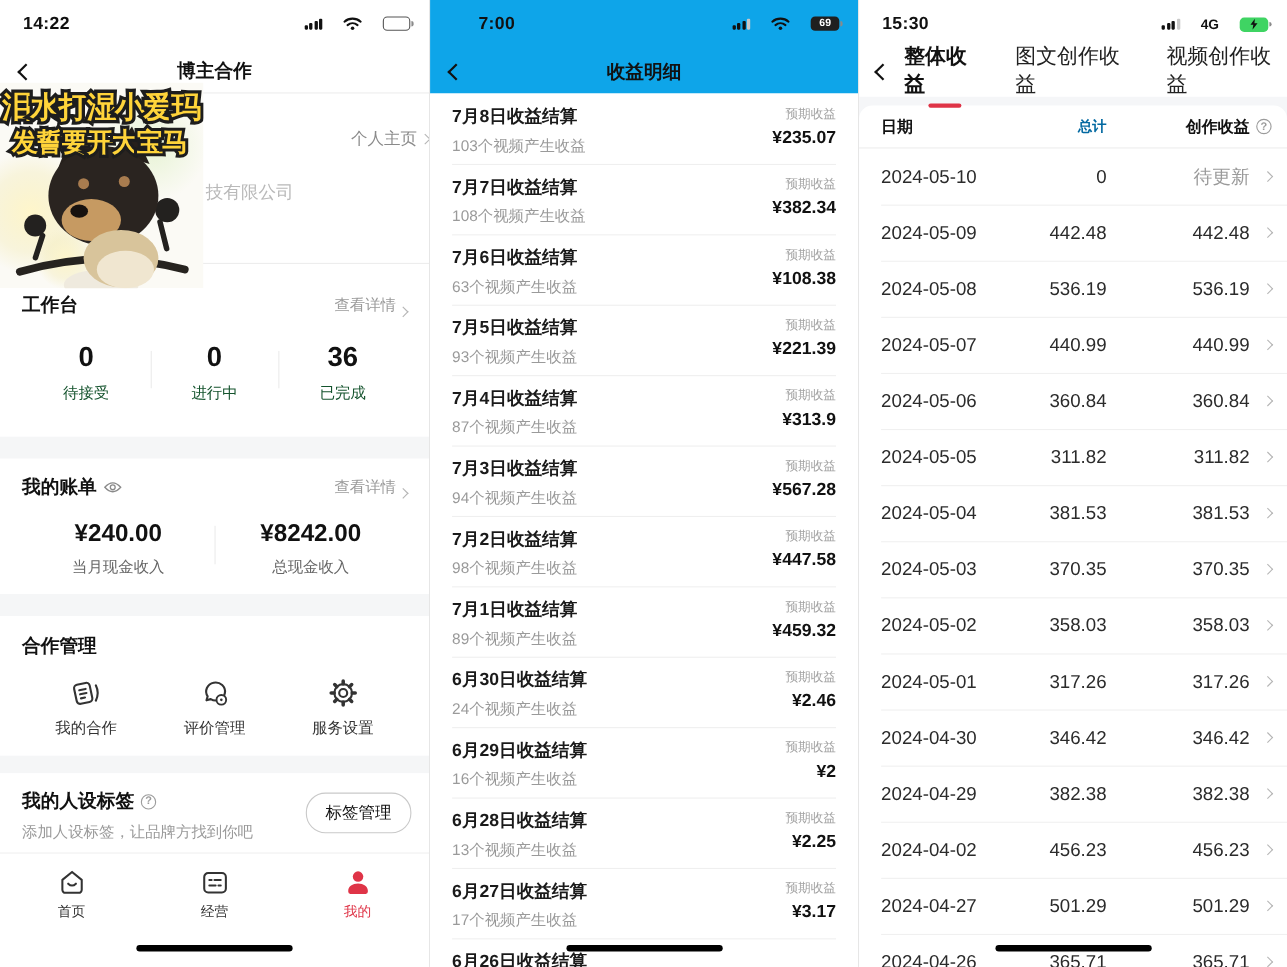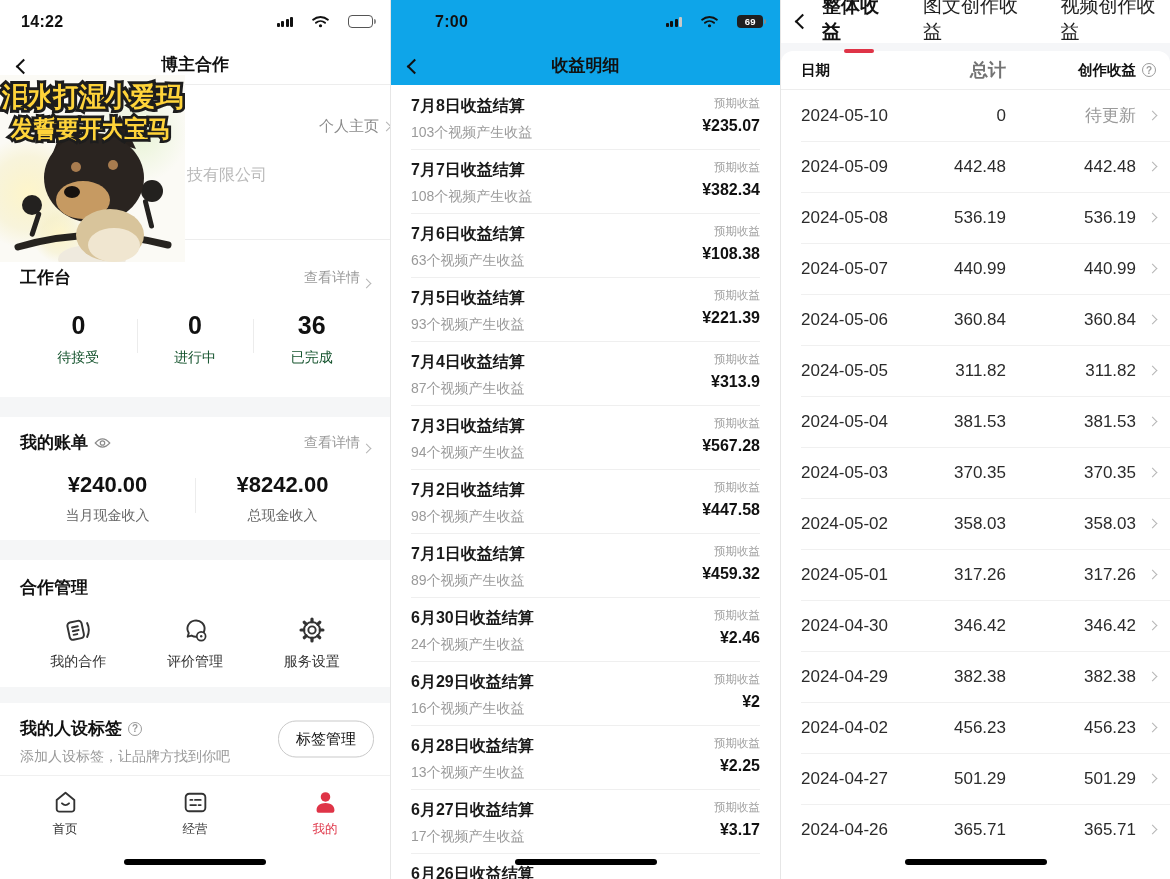--- a/index.html
+++ b/index.html
@@ -71,21 +71,21 @@
   .p3 .tabs { display:flex; gap:28px; align-items:center; }
   .p3 .tab { font-size:19px; color:#222; position:relative; padding-bottom:6px; }
   .p3 .tab.active { font-weight:700; color:#111; }
   .p3 .tab.active::after { content:""; position:absolute; left:50%; transform:translateX(-50%); bottom:-2px;
     width:30px; height:3.5px; border-radius:2px; background:#DF3447; }
   .p3 .below { background:#f5f6f8; height:791px; padding-top:8px; }
   .p3 .card { background:#fff; border-radius:12px 12px 0 0; min-height:783px; }
   .t-head { height:39px; display:grid; grid-template-columns:118px 87px 1fr 20px; align-items:center;
     padding:0 14px 0 20px; border-bottom:1px solid #ededed; }
   .t-head .h1 { font-size:14.5px; font-weight:700; color:#111; }
-  .t-head .h2 { font-size:18px; font-weight:700; color:#737373; text-align:right; }
+  .t-head .h2 { font-size:13px; font-weight:700; color:#0369a1; text-align:right; }
   .t-head .h3 { font-size:14.5px; font-weight:700; color:#111; text-align:right; }
   .t-head .h4 { display:flex; justify-content:flex-end; }
   .t-row { height:51px; display:grid; grid-template-columns:118px 87px 1fr 20px; align-items:center;
     padding:0 14px 0 20px; position:relative; }
   .t-row + .t-row::before { content:""; position:absolute; left:20px; right:0; top:0; height:1px; background:#f0f0f0; }
   .t-date { font-size:17px; color:#2b2b2b; }
   .t-total { font-size:17px; color:#2b2b2b; text-align:right; }
   .t-create { font-size:17px; color:#2b2b2b; text-align:right; }
   .t-create.pending { color:#9a9a9a; }
   .t-chev { display:flex; justify-content:flex-end; }
@@ -483,20 +483,40 @@
             <div class="ir-title">6月26日收益结算</div>
             <div class="ir-sub"></div>
           </div>
 
         </div>
       </div>
     <div class="homebar"></div>
   </div>
 
   <div class="panel p3">
+    <div class="statusbar">
+      <span class="time" style="left:21px">15:30</span>
+      <span class="statusicons">
+        <span class="sig dim4">
+            <i></i>
+            <i></i>
+            <i></i>
+            <i></i>
+          </span>
+        <span class="net4g">4G</span>
+        <span class="battwrap">
+          <span class="batt-green">
+            <svg width="8" height="10" viewBox="0 0 8 10">
+                <polygon points="4.8,0 0.8,5.4 3.4,5.4 2.6,10 7.2,4.2 4.4,4.2" fill="#111"></polygon>
+              </svg>
+          </span>
+          <span class="batt-nub"></span>
+        </span>
+      </span>
+    </div>
 
     <div class="tabsrow">
       <span class="back"><span class="chev-left"></span></span>
       <div class="tabs">
         <span class="tab active">整体收益</span>
         <span class="tab">图文创作收益</span>
         <span class="tab">视频创作收益</span>
       </div>
     </div>
 

